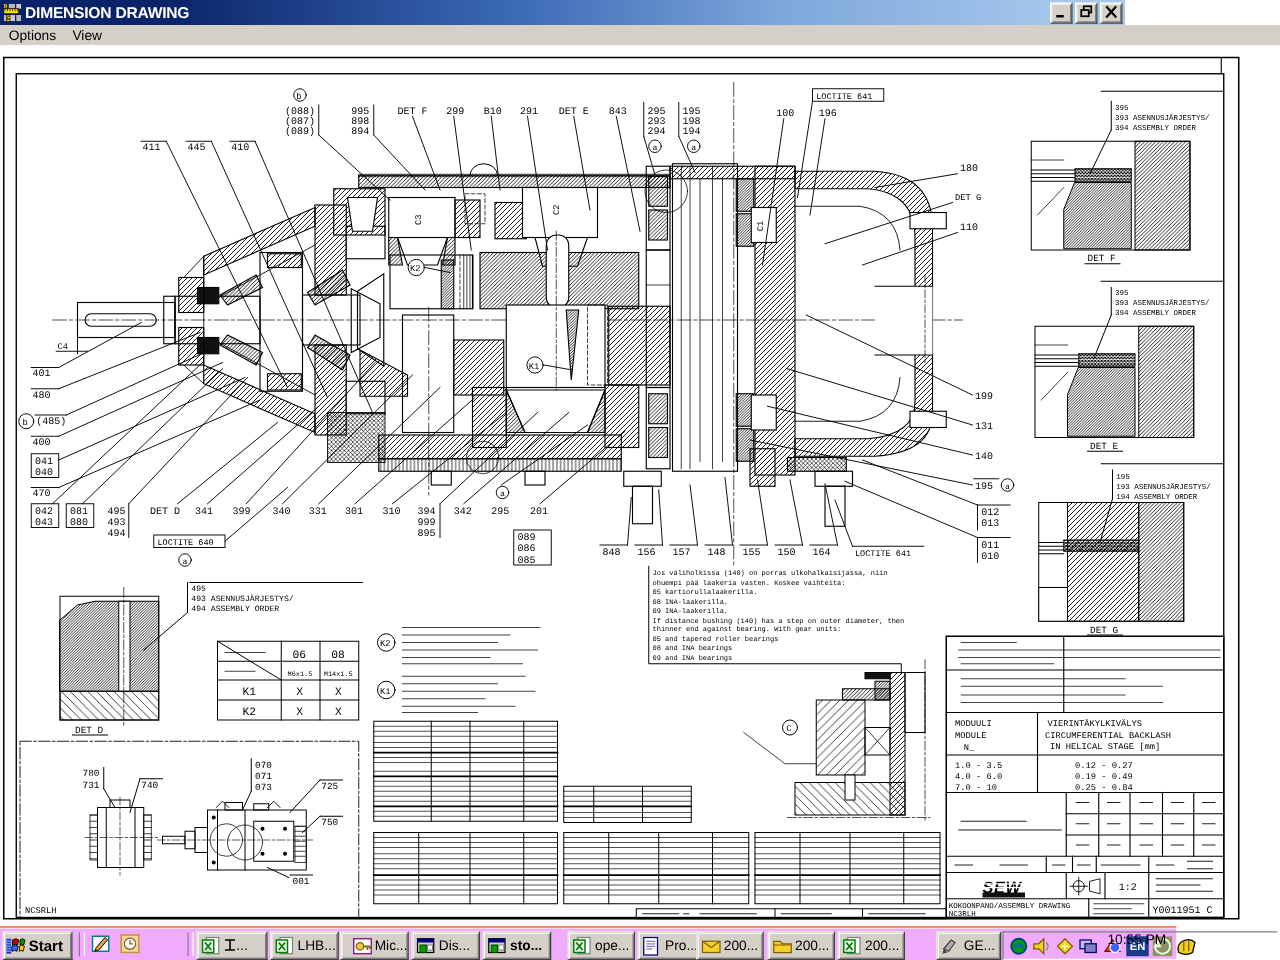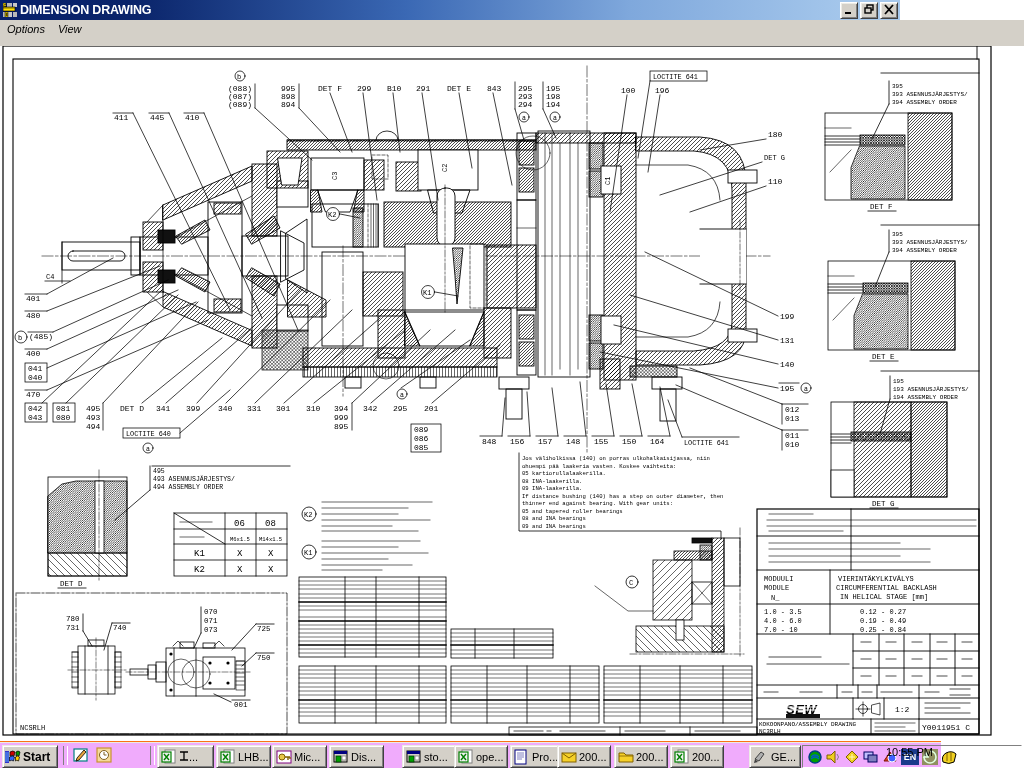--- a/index.html
+++ b/index.html
@@ -6,22 +6,22 @@
 font-family:"Liberation Sans",sans-serif;}
 #titlebar{position:absolute;left:0;top:0;width:900px;height:20px;
 background:linear-gradient(to right,#08216b 0%,#0a246a 15%,#3a68b4 45%,#7fa8dc 70%,#a6c8ec 95%);
 display:flex;align-items:center;z-index:10;}
 #titlebar .ticon{width:14px;height:14px;margin-left:3px;}
 #titlebar .ttext{color:#fff;font-weight:bold;font-size:12.5px;margin-left:3px;letter-spacing:-0.2px;}
 .winbtns{position:absolute;right:2px;top:2px;display:flex;}
 .wbtn{width:16px;height:15px;background:#d4d0c8;border:1px solid;border-color:#fff #404040 #404040 #fff;
 box-shadow:inset 1px 1px 0 #ecebe5, inset -1px -1px 0 #808080;margin-left:2px;
 font-size:9px;font-weight:bold;text-align:center;line-height:13px;color:#000;}
-#menubar{position:absolute;left:0;top:20px;width:1024px;height:26px;background:#d4d0c8;z-index:10;
-font-size:11px;color:#000;font-style:italic;}
+#menubar{position:absolute;left:0;top:20px;width:1024px;height:16px;background:#d4d0c8;z-index:10;
+font-size:11px;color:#000;}
 #menubar span{display:inline-block;margin-left:7px;margin-top:3px;}
 #client{position:absolute;left:0;top:38px;width:1024px;height:703px;background:#fff;}
 #taskbar{position:absolute;left:0;top:741px;width:941px;height:27px;background:#f0abfc;
 border-top:1px solid #f97316;box-shadow:inset 0 1px 0 #ecebe5;z-index:10;}
 .tbbtn{position:absolute;top:3px;height:21px;background:#d4d0c8;
 border:1px solid;border-color:#ecebe5 #404040 #404040 #ecebe5;
 box-shadow:inset 1px 1px 0 #fff, inset -1px -1px 0 #808080;
 font-size:11px;color:#000;display:flex;align-items:center;overflow:hidden;white-space:nowrap;}
 .sep{position:absolute;top:4px;width:3px;height:19px;border-left:1px solid #808080;border-right:1px solid #fff;}
 #tray{position:absolute;top:3px;left:802px;width:218px;height:21px;
@@ -951,38 +951,38 @@
  </div>
 
  <div class="tbbtn" style="left:216px;width:53px;align-items:center;">
   <svg width="16" height="16" viewBox="0 0 16 16" style="margin:0 2px 0 3px;flex:none;">
    <rect x="4" y="1" width="10" height="13" fill="#fff" stroke="#808080" stroke-width="1"></rect>
    <rect x="1" y="3" width="9" height="10" fill="#f0f0f0" stroke="#008000" stroke-width="1.2"></rect>
    <path d="M3,5 l5,6 M8,5 l-5,6" stroke="#008000" stroke-width="1.4"></path>
   </svg>LHB...
  </div>
 
- <div class="tbbtn" style="left:272px;width:53px;">
+ <div class="tbbtn" style="left:272px;width:53px;justify-content:flex-end;">
   <svg width="16" height="16" viewBox="0 0 16 16" style="margin:0 2px 0 3px;flex:none;">
    <rect x="1" y="2" width="14" height="12" fill="#fff" stroke="#800080" stroke-width="1"></rect>
    <circle cx="6" cy="8" r="3" fill="#e8c84a" stroke="#806000" stroke-width="1"></circle>
    <path d="M9,8 h5 M12,8 v3 M14,8 v2" stroke="#806000" stroke-width="1.4"></path>
   </svg>Mic...
  </div>
 
  <div class="tbbtn" style="left:329px;width:53px;">
   <svg width="16" height="16" viewBox="0 0 16 16" style="margin:0 2px 0 3px;flex:none;">
    <rect x="1" y="2" width="13" height="11" fill="#d4d0c8" stroke="#000" stroke-width="1"></rect>
    <rect x="1" y="2" width="13" height="3" fill="#000080"></rect>
    <rect x="3" y="7" width="5" height="6" fill="#00a000" stroke="#004000" stroke-width="0.8"></rect>
    <rect x="9" y="7" width="4" height="4" fill="#fff" stroke="#808080" stroke-width="0.8"></rect>
   </svg>Dis...
  </div>
 
- <div class="tbbtn" style="left:402px;width:53px;">
+ <div class="tbbtn" style="left:386px;width:53px;font-weight:bold;">
   <svg width="16" height="16" viewBox="0 0 16 16" style="margin:0 2px 0 3px;flex:none;">
    <rect x="1" y="2" width="13" height="11" fill="#d4d0c8" stroke="#000" stroke-width="1"></rect>
    <rect x="1" y="2" width="13" height="3" fill="#000080"></rect>
    <rect x="3" y="7" width="5" height="6" fill="#00a000" stroke="#004000" stroke-width="0.8"></rect>
    <rect x="9" y="7" width="4" height="4" fill="#fff" stroke="#808080" stroke-width="0.8"></rect>
   </svg>sto...
  </div>
 
  <div class="tbbtn" style="left:454px;width:52px;">
   <svg width="16" height="16" viewBox="0 0 16 16" style="margin:0 2px 0 3px;flex:none;">

